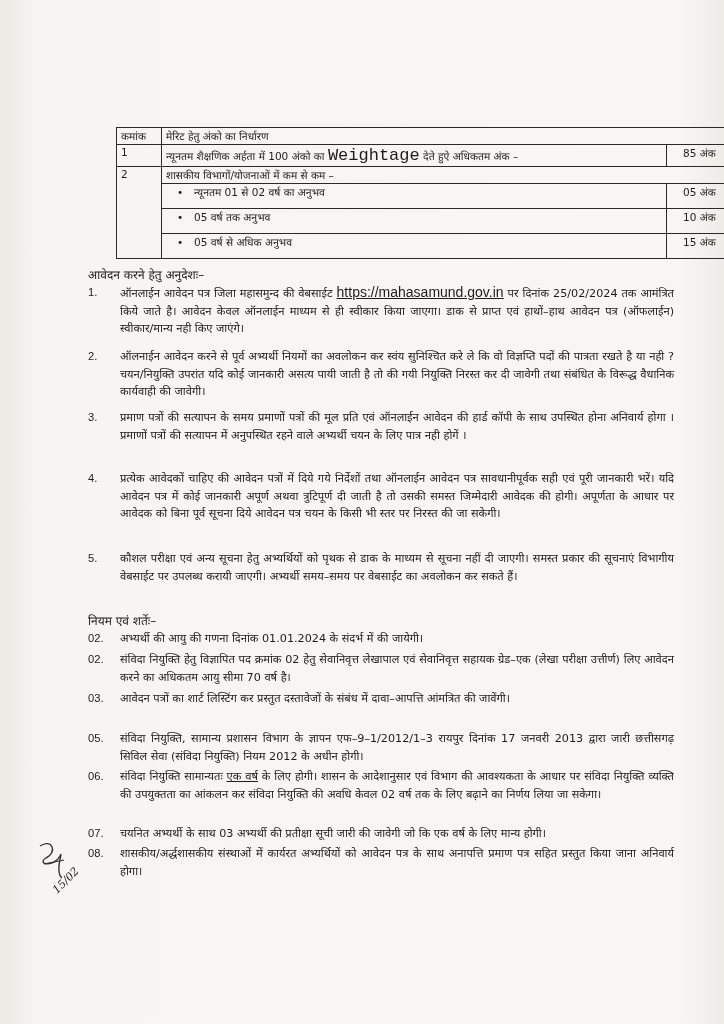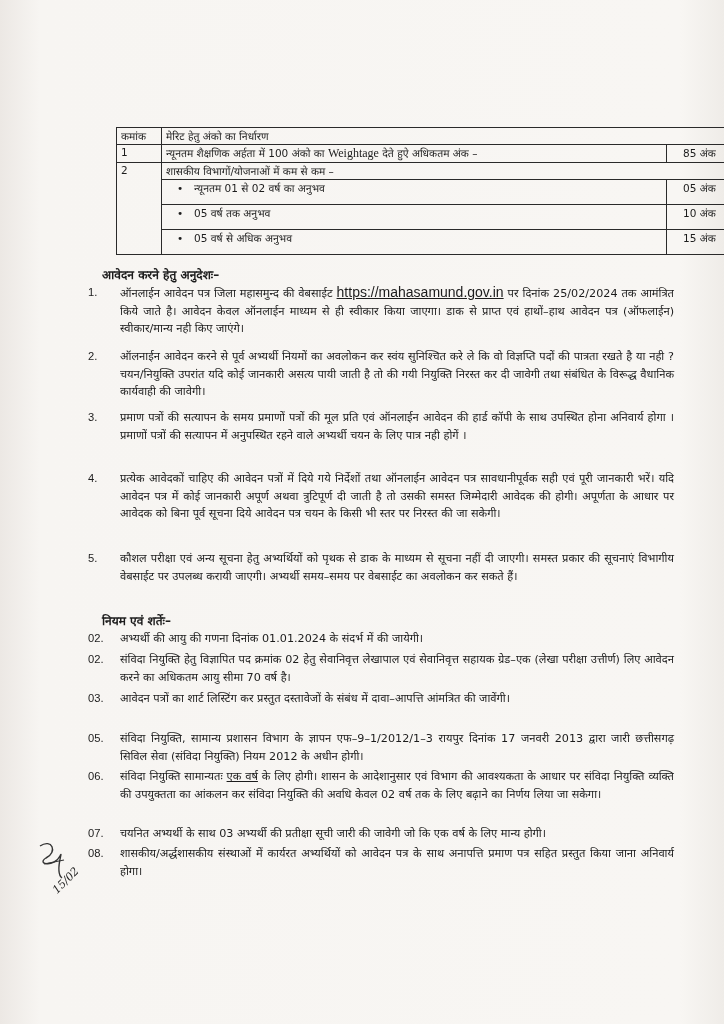--- a/index.html
+++ b/index.html
@@ -18,23 +18,23 @@
     position: absolute; left: 116px; top: 127px; width: 634px;
     border-collapse: collapse; font-size: 10.5px;
   }
   table.merit td {
     border: 1px solid #2a2a2a; padding: 1px 4px; vertical-align: top;
   }
   table.merit td.sn { width: 36px; }
   table.merit td.pts { width: 62px; padding-left: 16px; }
   table.merit tr.sub td { height: 22px; }
   table.merit .bullet { display: inline-block; width: 28px; text-align: center; }
-  .latin { font-family: Liberation Serif, serif; font-size: 12px; }
+  .latin { font-family: Liberation Mono, monospace; font-size: 17px; }
   .sec-head {
-    position: absolute; left: 88px; font-size: 12px; font-weight: bold; margin-left: 14px;
+    position: absolute; left: 88px; font-size: 12px; font-weight: normal;
   }
   .item {
     position: absolute; left: 88px; width: 586px; font-size: 11.2px; line-height: 17.5px;
   }
   .item .num { position: absolute; left: 0; top: 0; width: 30px; font-family: "Liberation Sans", sans-serif; }
   .item .txt { margin-left: 32px; text-align: justify; }
   .url { text-decoration: underline; font-family: "Liberation Sans", sans-serif; font-size: 14px; }
   .u { text-decoration: underline; }
   .sig {
     position: absolute; left: 32px; top: 838px; width: 70px; height: 60px;

